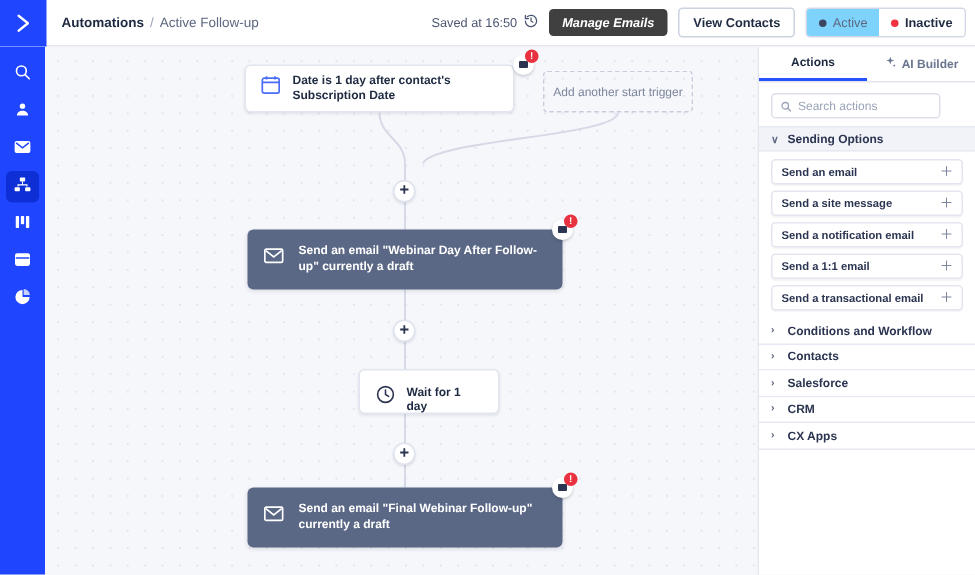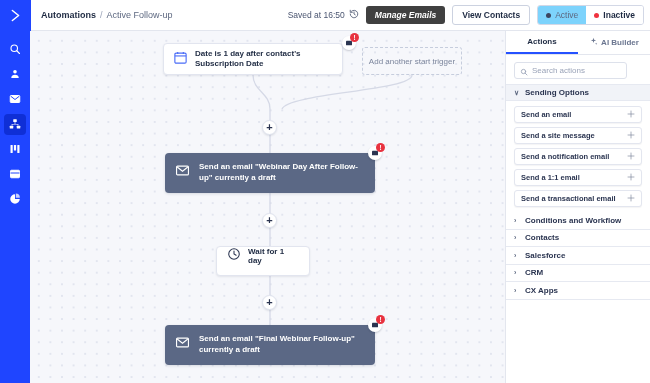--- a/index.html
+++ b/index.html
@@ -111,24 +111,24 @@
   .action-card {
     width: 210px; background: #5b6885; border-radius: 4px;
     box-shadow: 0 1px 3px rgba(30,42,66,.14);
     display: flex; align-items: center; gap: 9px; padding: 9px 10px;
   }
   .action-card.n1 { left: 135px; top: 122px; }
   .action-card.n3 { left: 135px; top: 294px; }
   .action-text { font-size: 8px; font-weight: bold; color: #ffffff; line-height: 1.35; }
 
   .wait-card {
-    left: 186px; top: 215px; width: 94px; height: 30px;
+    left: 209px; top: 215px; width: 94px; height: 30px;
     background: #ffffff; border: 1px solid #e2e5ef; border-radius: 4px;
     box-shadow: 0 1px 2px rgba(30,42,66,.09);
-    display: flex; align-items: flex-start; gap: 7px; padding: 0 10px;
+    display: flex; align-items: flex-end; gap: 7px; padding: 0 10px;
   }
   .wait-text { font-size: 8px; font-weight: bold; color: #1e2a42; }
 
   .plus {
     position: absolute; width: 15px; height: 15px; border-radius: 50%;
     background: #ffffff; border: 1px solid #dfe3ee;
     box-shadow: 0 1px 2px rgba(30,42,66,.12);
     display: flex; align-items: center; justify-content: center;
     color: #2b3551; font-size: 11px; line-height: 1; font-weight: bold;
     padding-bottom: 1px;

